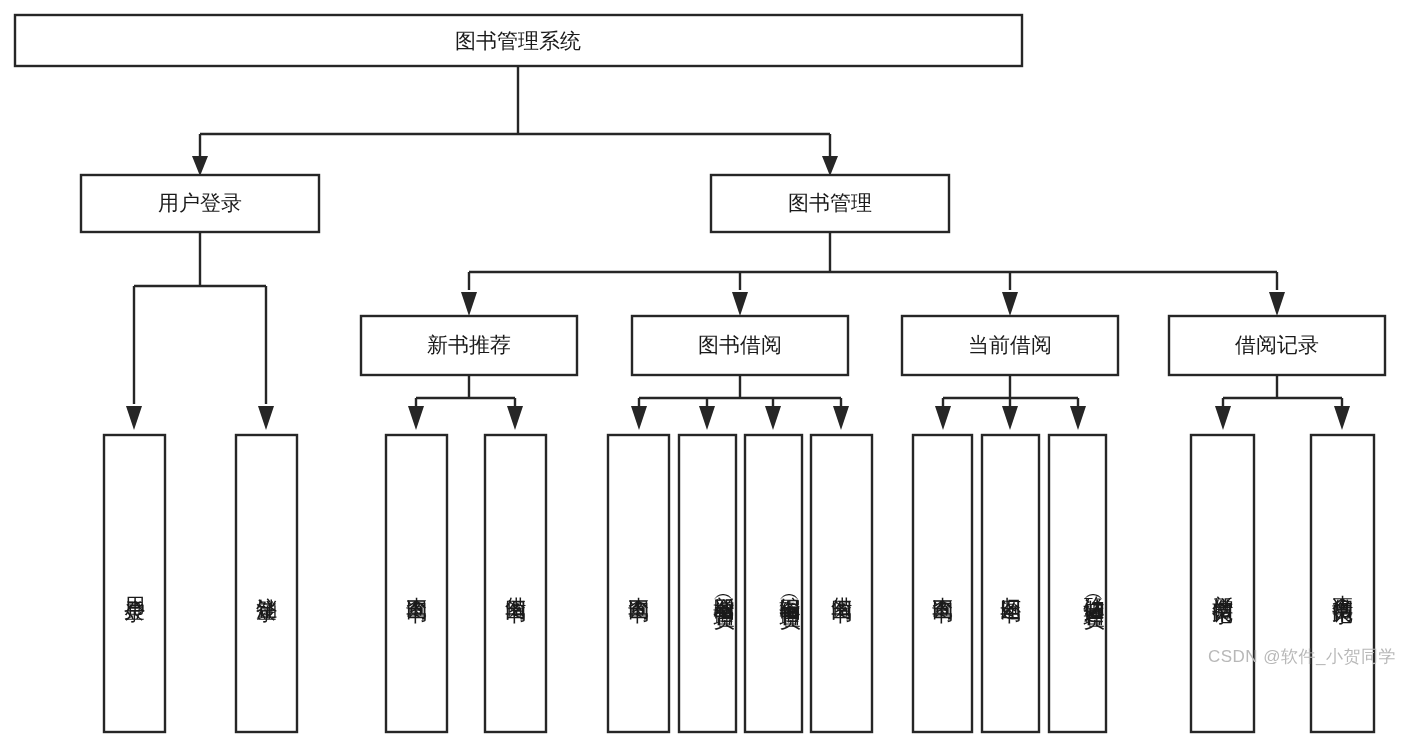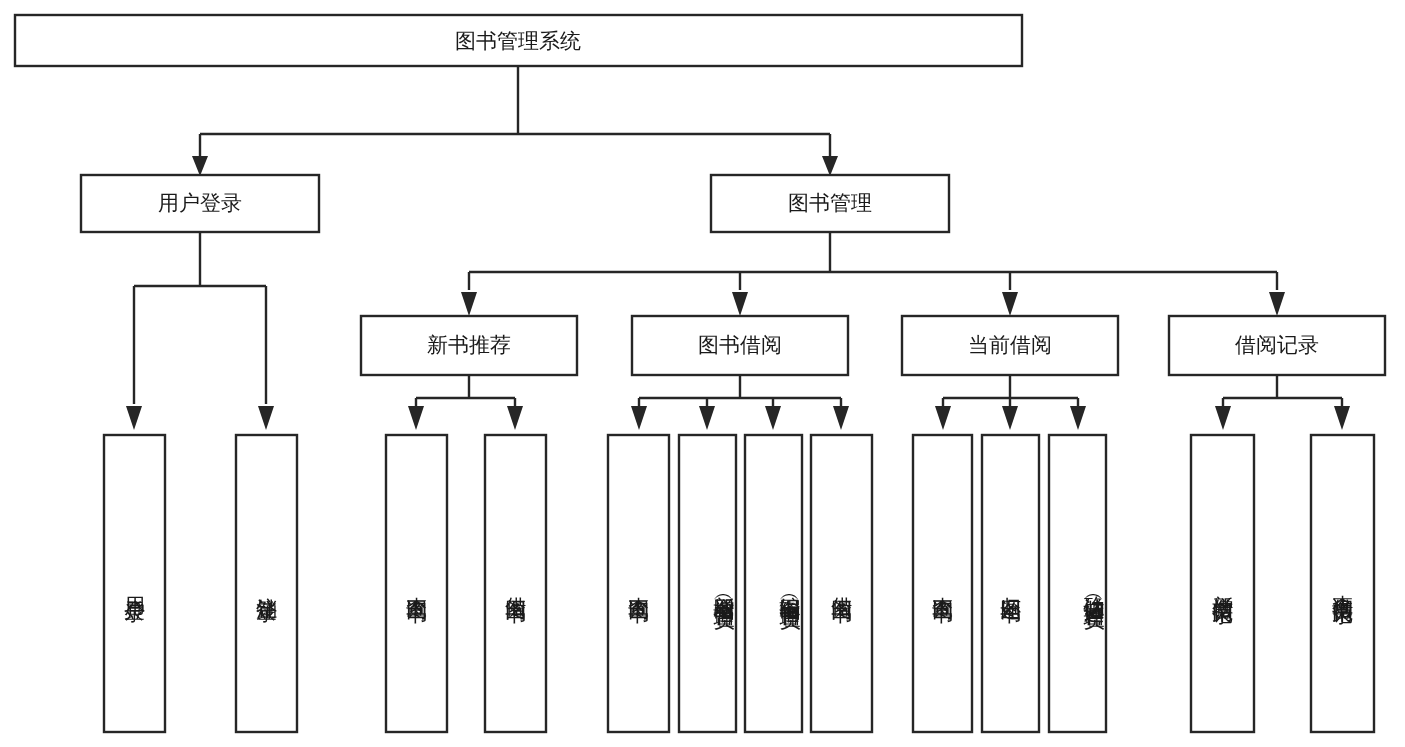--- a/index.html
+++ b/index.html
@@ -191,14 +191,15 @@
   <div class="node-label-v" style="left:913px; top:435px; width:59px; height:297px;">查询图书</div>
 
   <div class="node-label-v" style="left:982px; top:435px; width:57px; height:297px;">归还图书</div>
 
   <div class="node-label-v" style="left:1049px; top:435px; width:57px; height:297px; align-items:flex-start; padding-top:8px; box-sizing:border-box;">确认归还（管理员）</div>
 
   <div class="node-label-v" style="left:1191px; top:435px; width:63px; height:297px;">新增借阅记录</div>
 
   <div class="node-label-v" style="left:1311px; top:435px; width:63px; height:297px;">查询借阅记录</div>
 
+  <div class="watermark">CSDN @软件_小贺同学</div>
 
 </div>
 
 </body></html>

